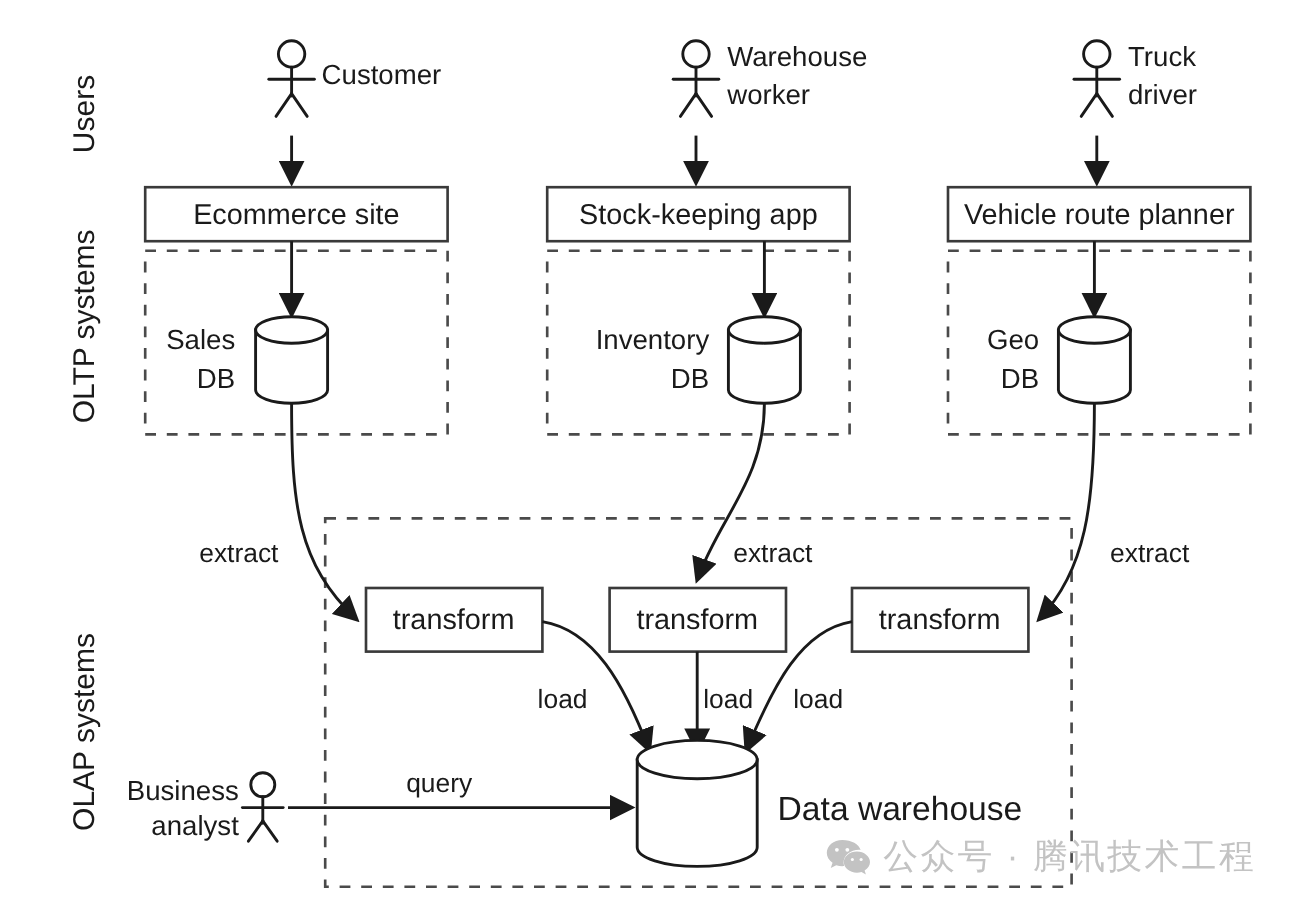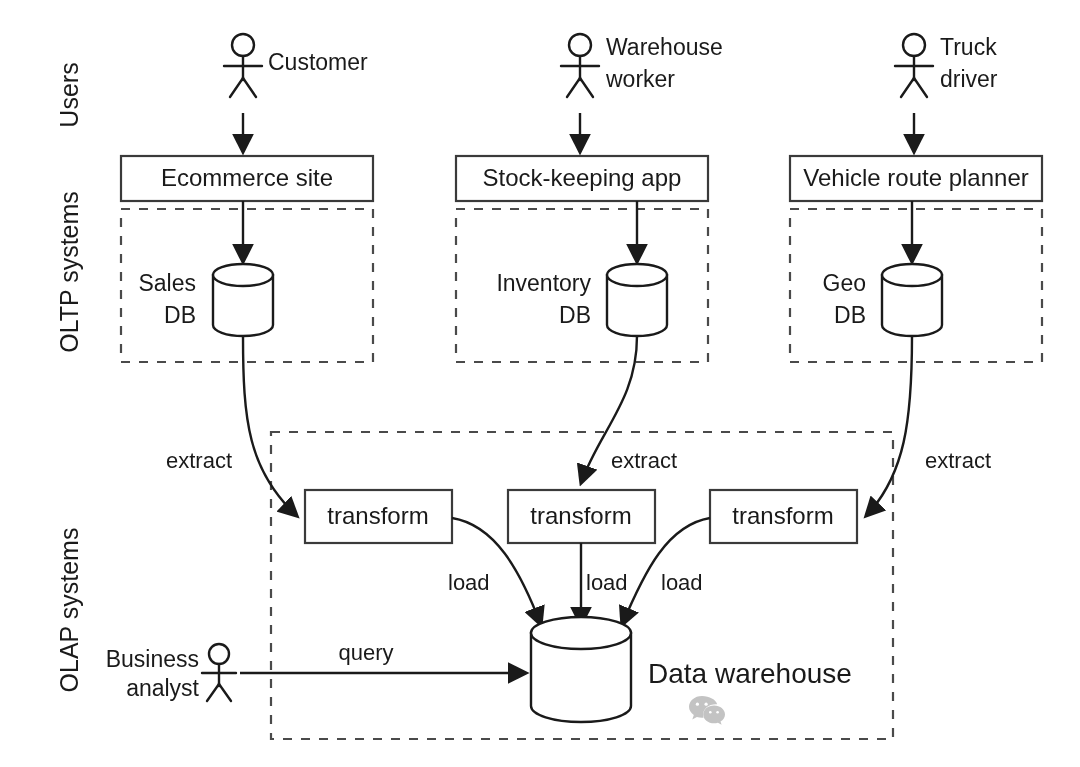--- a/index.html
+++ b/index.html
@@ -261,15 +261,16 @@
                c1.6 .5 3.3 .8 5.1 .8 .5 0 1 0 1.5 -.1 -.3 -.9 -.5 -1.9 -.5 -2.9
                0 -5.9 5.7 -10.6 12.8 -10.6 .5 0 .9 0 1.4 .1 C27.8 5.6 21.6 2 14 2 z" fill="#c3c3c3"></path>
       <circle cx="9.4" cy="10.2" r="1.6" fill="#ffffff"></circle>
       <circle cx="18.1" cy="10.2" r="1.6" fill="#ffffff"></circle>
       <path d="M37 20.4 C37 15.5 32.1 11.5 26.1 11.5 c-6 0 -10.9 4 -10.9 8.9
                0 4.9 4.9 8.9 10.9 8.9 1.3 0 2.6 -.2 3.8 -.6 l3.7 2 -1.1 -3.3
                c2.8 -1.6 4.5 -4.1 4.5 -7.0 z" fill="#c3c3c3"></path>
       <circle cx="22.3" cy="18.2" r="1.3" fill="#ffffff"></circle>
       <circle cx="29.6" cy="18.2" r="1.3" fill="#ffffff"></circle>
     </svg>
+    <span>公众号 · 腾讯技术工程</span>
   </div>
 
 </div>
 
 </body></html>

